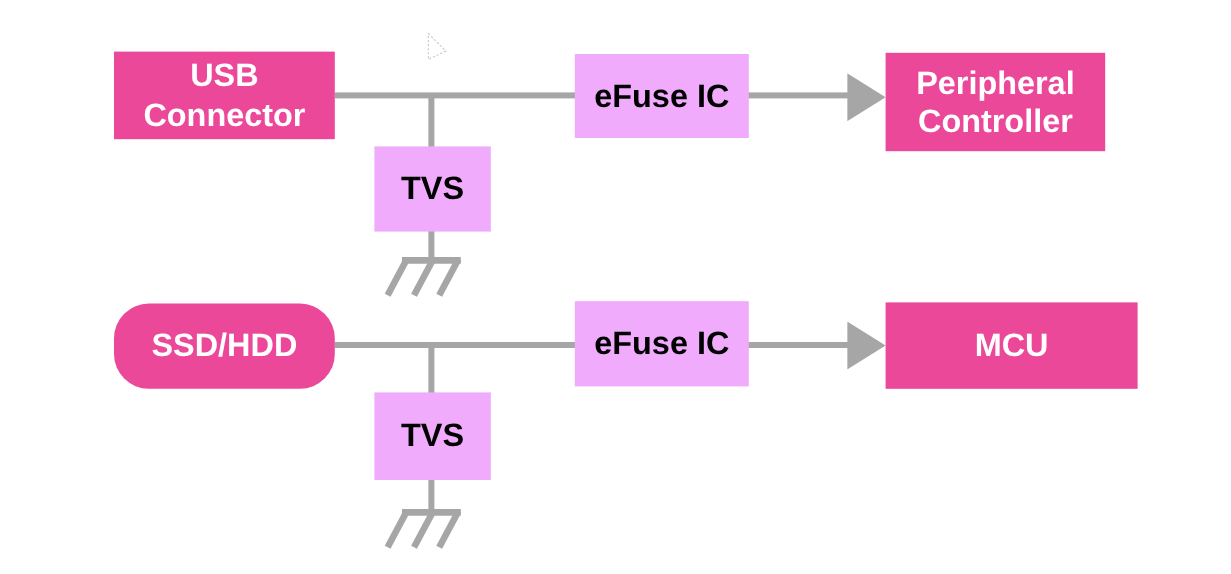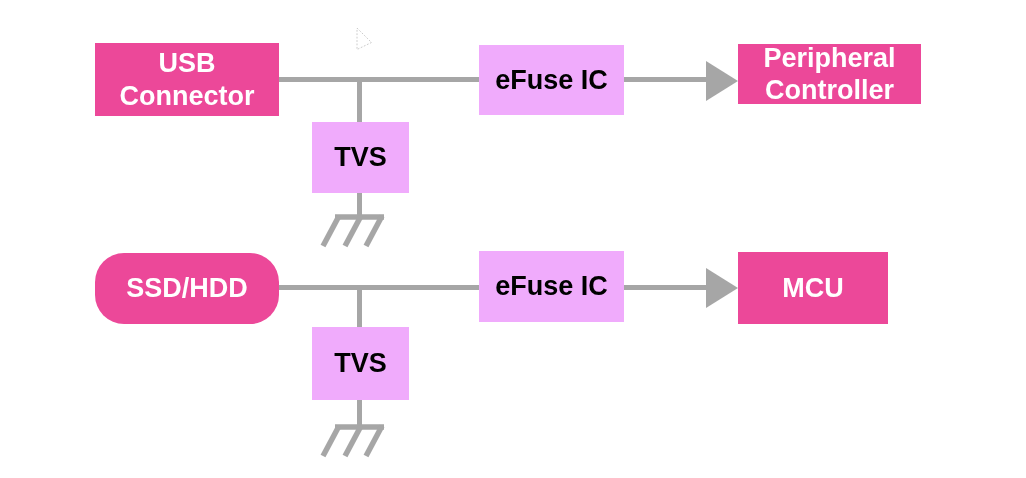--- a/index.html
+++ b/index.html
@@ -88,37 +88,37 @@
   </div>
 
   <div class="box box-gray" style="left:95px; top:43px; width:184px; height:73px;">
     <span>USB Connector</span>
   </div>
 
   <div class="box box-blue" style="left:479px; top:45px; width:145px; height:70px;">
     <span>eFuse IC</span>
   </div>
 
-  <div class="box box-gray" style="left:738px; top:44px; width:183px; height:60px;">
+  <div class="box box-gray" style="left:738px; top:44px; width:183px; height:82px;">
     <span>Peripheral Controller</span>
   </div>
 
   <div class="box box-blue" style="left:312px; top:122px; width:97px; height:71px;">
     <span>TVS</span>
   </div>
 
   <div class="box box-gray" style="left:95px; top:253px; width:184px; height:71px;border-radius:29px;">
     <span>SSD/HDD</span>
   </div>
 
   <div class="box box-blue" style="left:479px; top:251px; width:145px; height:71px;">
     <span>eFuse IC</span>
   </div>
 
-  <div class="box box-gray" style="left:738px; top:252px; width:150px; height:72px;">
+  <div class="box box-gray" style="left:738px; top:252px; width:210px; height:72px;">
     <span>MCU</span>
   </div>
 
   <div class="box box-blue" style="left:312px; top:327px; width:97px; height:73px;">
     <span>TVS</span>
   </div>
 
   <div class="icon-abs" style="left:356px; top:27px;">
     <svg width="18" height="25" viewBox="0 0 18 25">
       <polygon points="1,1 15.5,15.5 1,22.5" fill="#ffffff" stroke="#cccccc" stroke-width="1" stroke-dasharray="1.8,1.6"></polygon>

